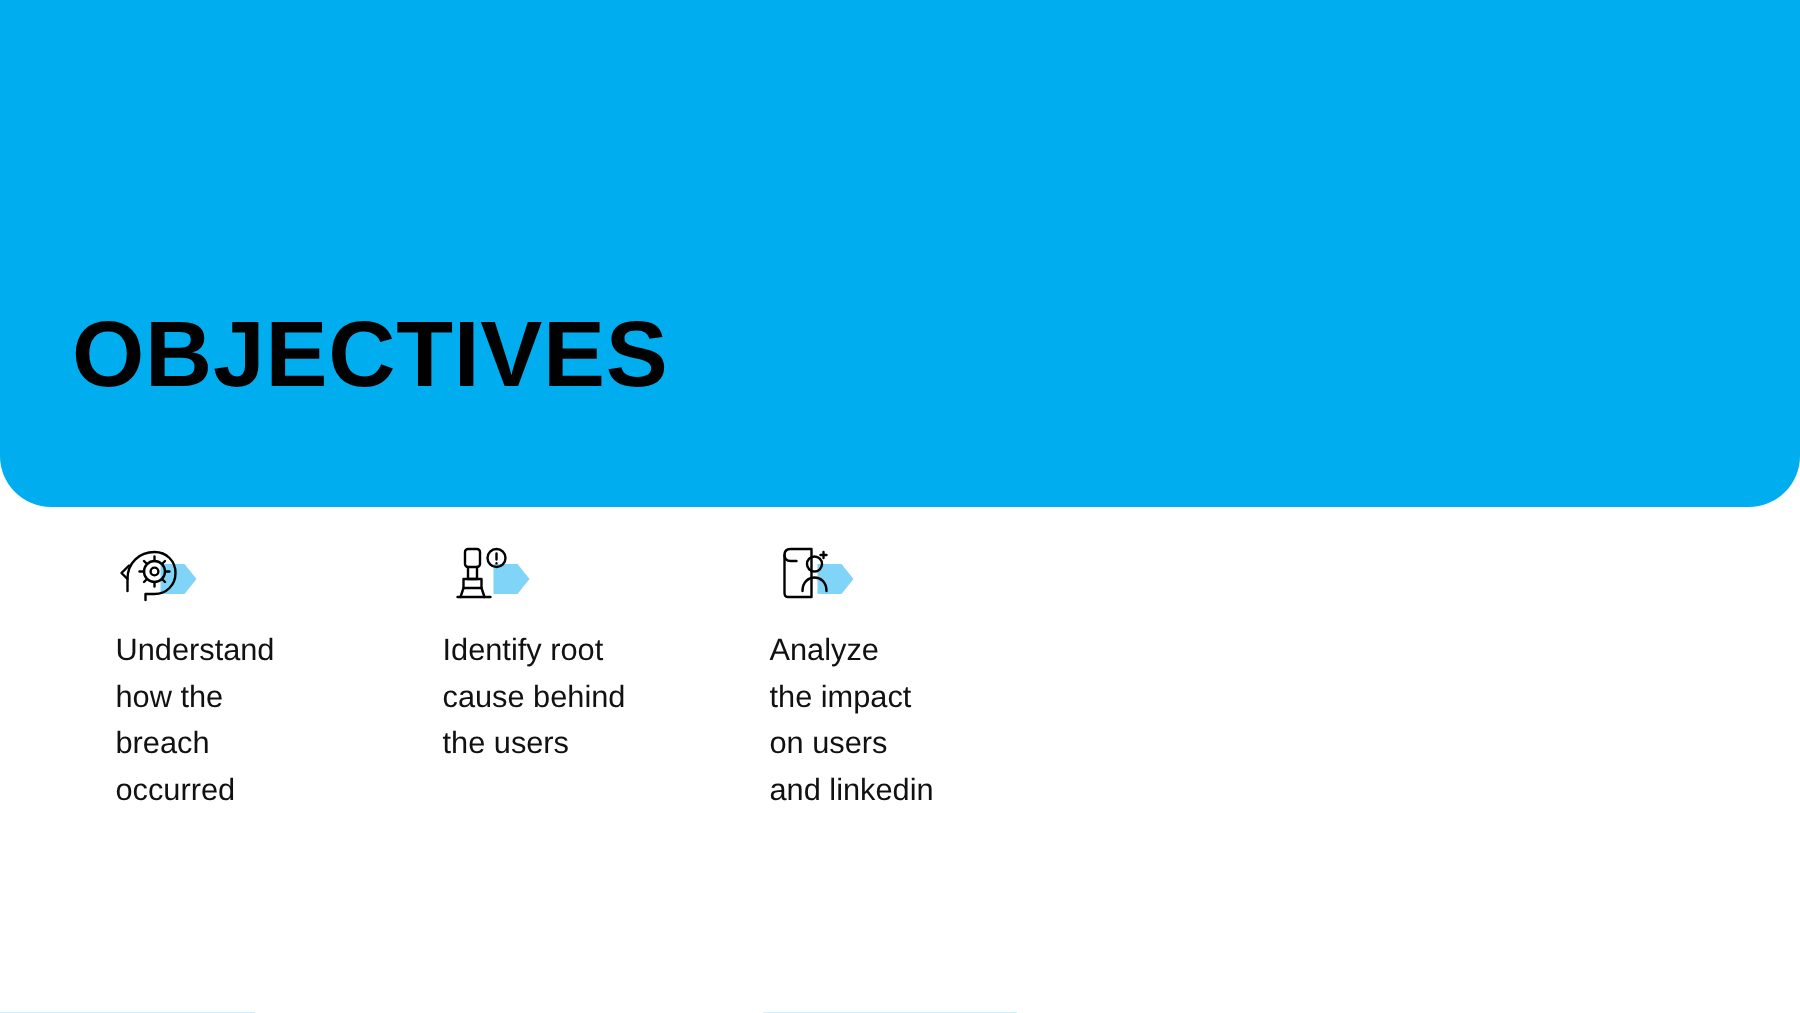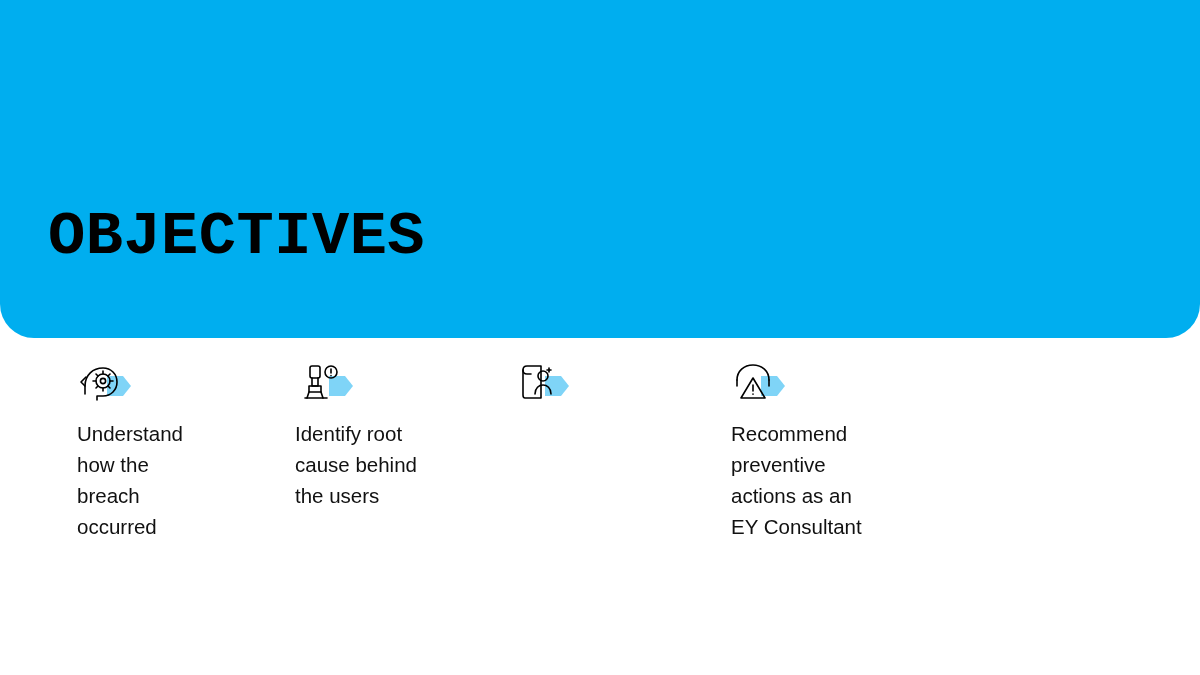--- a/index.html
+++ b/index.html
@@ -34,21 +34,20 @@
   .banner-title {
     position: absolute;
     left: 48px;
     top: 206px;
     font-size: 62px;
     line-height: 1;
     font-weight: bold;
     letter-spacing: 0.5px;
     color: #000000;
     white-space: nowrap;
-    font-family: Liberation Mono, monospace;
   }
   
   .objectives {
     position: absolute;
     left: 0;
     top: 360px;
     width: 1200px;
     display: flex;
     flex-direction: row;
     align-items: flex-start;
@@ -140,35 +139,22 @@
           <polygon points="32,16 48,16 56,26 48,36 32,36" fill="#7FD4F7"></polygon>
           <g fill="none" stroke="#000000" stroke-width="1.6" stroke-linecap="round" stroke-linejoin="round">
             <path d="M10,10 C10,7 12,6 14,6 L28,6 L28,38 L12,38 C10.5,38 10,37 10,35 Z"></path>
             <path d="M10,10 C10,13 12,14 14,14 L18,14"></path>
             <circle cx="30" cy="16" r="5"></circle>
             <path d="M22,34 C22,28 26,25 30,25 C34,25 38,28 38,34"></path>
             <path d="M34,10 L38,10 M36,8 L36,12"></path>
           </g>
         </svg>
       </div>
+      <div class="obj-text">Analyze
+the impact
+on users
+and linkedin</div>
     </div>
 
 
-    <div class="obj">
-      <div class="icon-wrap">
-        <svg width="72" height="46" viewBox="0 0 72 46">
-          <polygon points="30,16 46,16 54,26 46,36 30,36" fill="#7FD4F7"></polygon>
-          <g fill="none" stroke="#000000" stroke-width="1.6" stroke-linecap="round" stroke-linejoin="round">
-            <path d="M6,20 C6,11 13,5 22,5 C31,5 38,11 38,20"></path>
-            <path d="M6,20 L6,26 M38,20 L38,26"></path>
-            <path d="M22,18 L34,38 L10,38 Z"></path>
-            <path d="M22,25 L22,31 M22,34 L22,34.2"></path>
-          </g>
-        </svg>
-      </div>
-      <div class="obj-text">Recommend
-preventive
-actions as an
-EY Consultant</div>
-    </div>
 
   </div>
 </div>
 
 </body></html>

